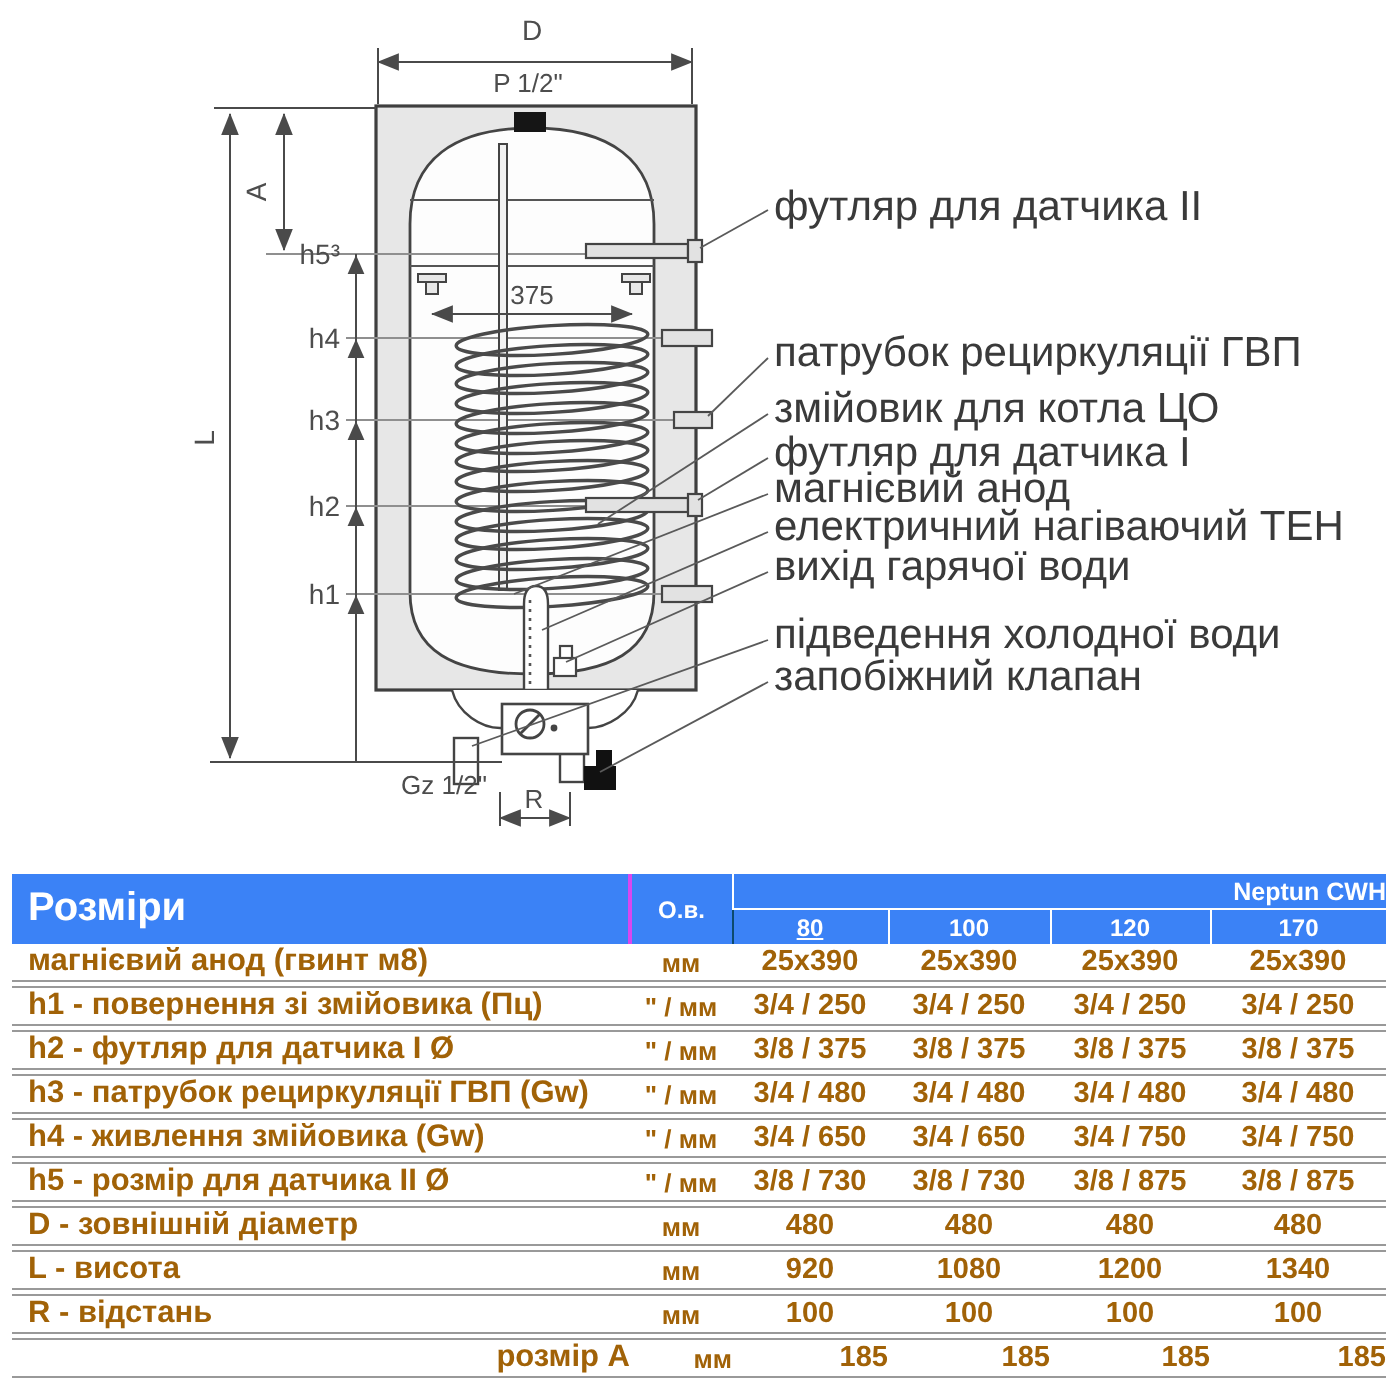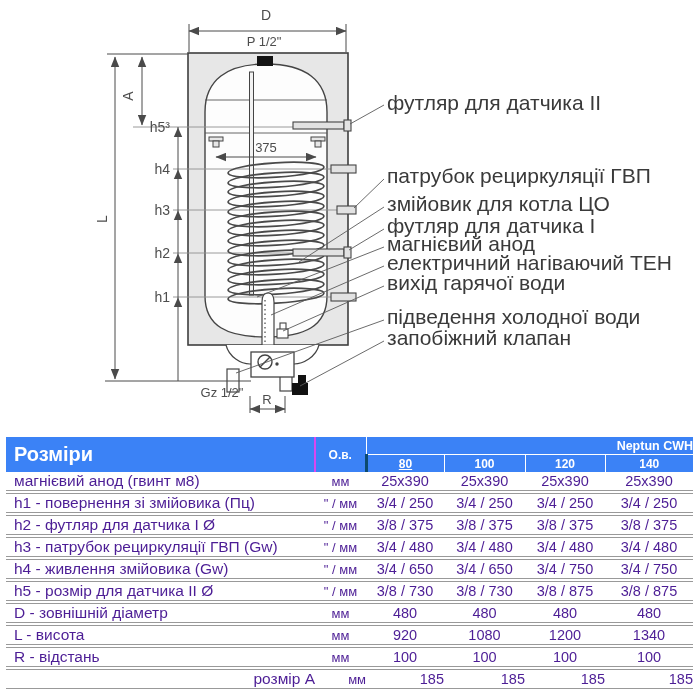--- a/index.html
+++ b/index.html
@@ -12,23 +12,23 @@
   .callout{font-size:21px;fill:#3a3a3a;}
   
   .spec-table{position:absolute;left:6px;top:437px;width:687px;border-collapse:collapse;
               table-layout:fixed;}
   .spec-table th{background:#3b82f6;color:#fff;font-weight:bold;padding:0;vertical-align:middle;}
   .t-title{font-size:20px;text-align:left;padding-left:8px !important;}
   .t-units{font-size:12px;text-align:center;border-left:2px solid #d946ef;}
   .t-series{font-size:12.5px;text-align:right;border-left:1px solid #fff;
             border-bottom:1px solid #fff;height:17px;}
   .t-model{font-size:12px;text-align:center;border-left:1px solid #fff;height:17px;}
-  .t-model.first{border-left:3px solid #0c4a6e;text-decoration:underline;}
-  .spec-table td{height:16px;border-bottom:4px double #999;color:#4c1d95;padding:0;
-                 white-space:nowrap;overflow:hidden;}
+  .t-model.first{border-left:1px solid #0c4a6e;text-decoration:underline;}
+  .spec-table td{height:16px;border-bottom:4px double #999;color:#a16207;padding:0;
+                 white-space:nowrap;overflow:hidden;font-weight:bold;}
   .spec-table tr.last td{border-bottom:1px solid #999;text-align:right;}
   .c-label{font-size:15.5px;text-align:left;padding-left:8px !important;}
   .c-unit{font-size:13px;text-align:center;color:#3a3a3a;}
   .c-val{font-size:14.5px;text-align:center;}
 </style>
 </head>
 <body>
 
 <div class="page">
 
@@ -193,21 +193,21 @@
     <thead>
       <tr>
         <th rowspan="2" class="t-title">Розміри</th>
         <th rowspan="2" class="t-units">О.в.</th>
         <th colspan="4" class="t-series">Neptun CWH</th>
       </tr>
       <tr>
         <th class="t-model first">80</th>
         <th class="t-model">100</th>
         <th class="t-model">120</th>
-        <th class="t-model">140</th>
+        <th class="t-model">170</th>
       </tr>
     </thead>
     <tbody>
       <tr>
         <td class="c-label">магнієвий анод (гвинт м8)</td>
         <td class="c-unit">мм</td>
         <td class="c-val">25x390</td>
         <td class="c-val">25x390</td>
         <td class="c-val">25x390</td>
         <td class="c-val">25x390</td>

